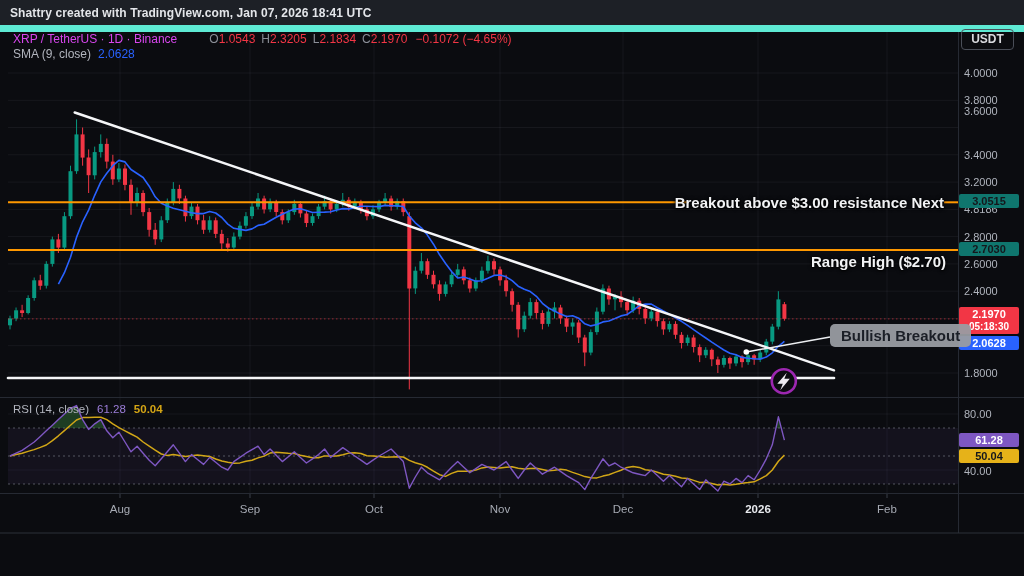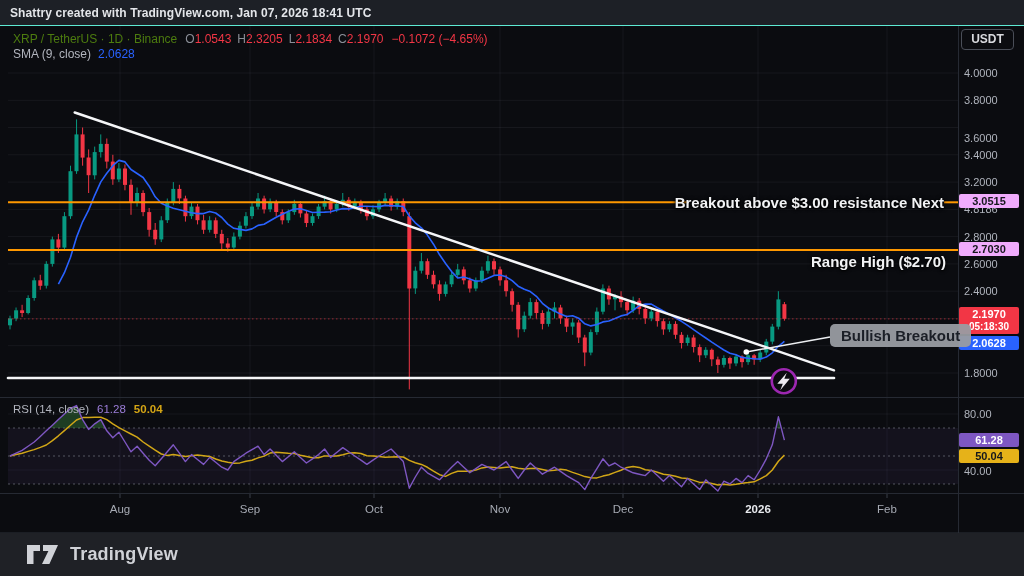--- a/index.html
+++ b/index.html
@@ -1,39 +1,39 @@
 <!DOCTYPE html>
 <html><head>
 <meta charset="utf-8">
 <style>
   html,body{margin:0;padding:0;background:#15171c;}
   .stage{position:relative;width:1024px;height:576px;overflow:hidden;
     font-family:"Liberation Sans","DejaVu Sans",sans-serif;background:#0b0c10;}
   .abs{position:absolute;}
-  .topbar{left:0;top:0;width:1024px;height:25px;background:#1d2026;border-bottom:1px solid #5eead4;
+  .topbar{left:0;top:0;width:1024px;height:25px;background:#1d2026;border-bottom:7px solid #5eead4;
     display:flex;align-items:center;}
   .topbar span{margin-left:10px;font-size:12px;font-weight:700;color:#e3e5e9;letter-spacing:.1px;}
   .footer{left:0;top:533px;width:1024px;height:43px;background:#1f2126;display:flex;align-items:center;}
   .brand-text{margin-left:10px;font-size:18px;font-weight:700;color:#d0d2d7;letter-spacing:.2px;}
   svg#plot-svg{left:0;top:0;}
   .legend1{left:13px;top:32px;font-size:12px;color:#d5d8dc;white-space:nowrap;}
-  .legend1 .sym{color:#4d7c0f;margin-right:2px;}
+  .legend1 .sym{color:#d946ef;margin-right:26px;}
   .legend1 .ltr{color:#8b8f98;margin-left:6px;}
   .legend1 .val{color:#f23645;}
   .legend1 .chg{color:#f23645;margin-left:8px;text-align:center;}
   .legend2{left:13px;top:47px;font-size:12px;color:#b2b5be;white-space:nowrap;text-align:center;}
   .legend2 .val{color:#2962ff;margin-left:7px;}
   .usdt-btn{left:961px;top:29px;width:53px;height:21px;background:transparent;border:1.5px solid #4a4e58;
     border-radius:4px;color:#d8d9dd;font-size:12px;font-weight:700;text-align:center;line-height:19px;cursor:pointer;
     font-family:"Liberation Sans","DejaVu Sans",sans-serif;padding:0;}
   .paxis{left:958px;top:25px;width:66px;height:508px;}
   .ptick{position:absolute;left:6px;font-size:11px;color:#b0b4bd;transform:translateY(-50%);}
   .plabel{position:absolute;left:1px;width:60px;text-align:center;font-size:11px;border-radius:2px;
     padding:1px 0;transform:none;}
-  .lab-orange{background:#f0abfc;color:#15171c;font-weight:700;}
+  .lab-orange{background:#0f766e;color:#15171c;font-weight:700;}
   .lab-red{background:#f23645;color:#fff;font-weight:700;line-height:1.2;}
   .lab-blue{background:#2962ff;color:#fff;font-weight:700;}
   .lab-purple{background:#7e57c2;color:#fff;font-weight:700;}
   .lab-yellow{background:#e6b219;color:#15171c;font-weight:700;}
   .anno{font-size:15px;font-weight:700;color:#f2f3f5;white-space:nowrap;
     text-shadow:0 1px 2px #000,0 0 4px #000;}
   .callout-label{background:rgba(153,156,162,.95);color:#1b1f27;font-size:15px;font-weight:700;
     padding:3px 11px;border-radius:5px;white-space:nowrap;}
   .rsi-legend{left:13px;top:403px;font-size:11.5px;color:#b2b5be;white-space:nowrap;}
   .rsi-legend .v1{color:#9b7dd8;margin-left:8px;}
@@ -367,21 +367,21 @@
   </div>
   <div class="abs legend2">
     <span>SMA (9, close)</span><span class="val">2.0628</span>
   </div>
 
   <button class="abs usdt-btn">USDT</button>
 
   <div class="abs paxis">
     <span class="ptick" style="top:48px">4.0000</span>
     <span class="ptick" style="top:75px">3.8000</span>
-    <span class="ptick" style="top:113px">3.6000</span>
+    <span class="ptick" style="top:86px">3.6000</span>
     <span class="ptick" style="top:130px">3.4000</span>
     <span class="ptick" style="top:157px">3.2000</span>
     <span class="ptick" style="top:184px">4.8186</span>
     <span class="ptick" style="top:212px">2.8000</span>
     <span class="ptick" style="top:239px">2.6000</span>
     <span class="ptick" style="top:266px">2.4000</span>
     <span class="ptick" style="top:348px">1.8000</span>
 
     <span class="plabel lab-orange" style="top:169px">3.0515</span>
     <span class="plabel lab-orange" style="top:217px">2.7030</span>
@@ -408,23 +408,14 @@
   <div class="abs taxis">
     <span class="tlabel" style="left:120px">Aug</span>
     <span class="tlabel" style="left:250px">Sep</span>
     <span class="tlabel" style="left:374px">Oct</span>
     <span class="tlabel" style="left:500px">Nov</span>
     <span class="tlabel" style="left:623px">Dec</span>
     <span class="tlabel year" style="left:758px">2026</span>
     <span class="tlabel" style="left:887px">Feb</span>
   </div>
 
-  <div class="abs footer">
-    <span style="margin-left:26px;display:inline-flex">
-      <svg width="34" height="21" viewBox="0 0 34 21">
-        <path d="M1 1 h13 v6 h-6.5 v13 h-6.5 z" fill="#d0d2d7"></path>
-        <path d="M17 1 h15 l-8.6 19 h-7.4 l6.4 -13 h-5.4 z" fill="#d0d2d7"></path>
-      </svg>
-    </span>
-    <span class="brand-text">TradingView</span>
-  </div>
 
 </div>
 
 </body></html>

